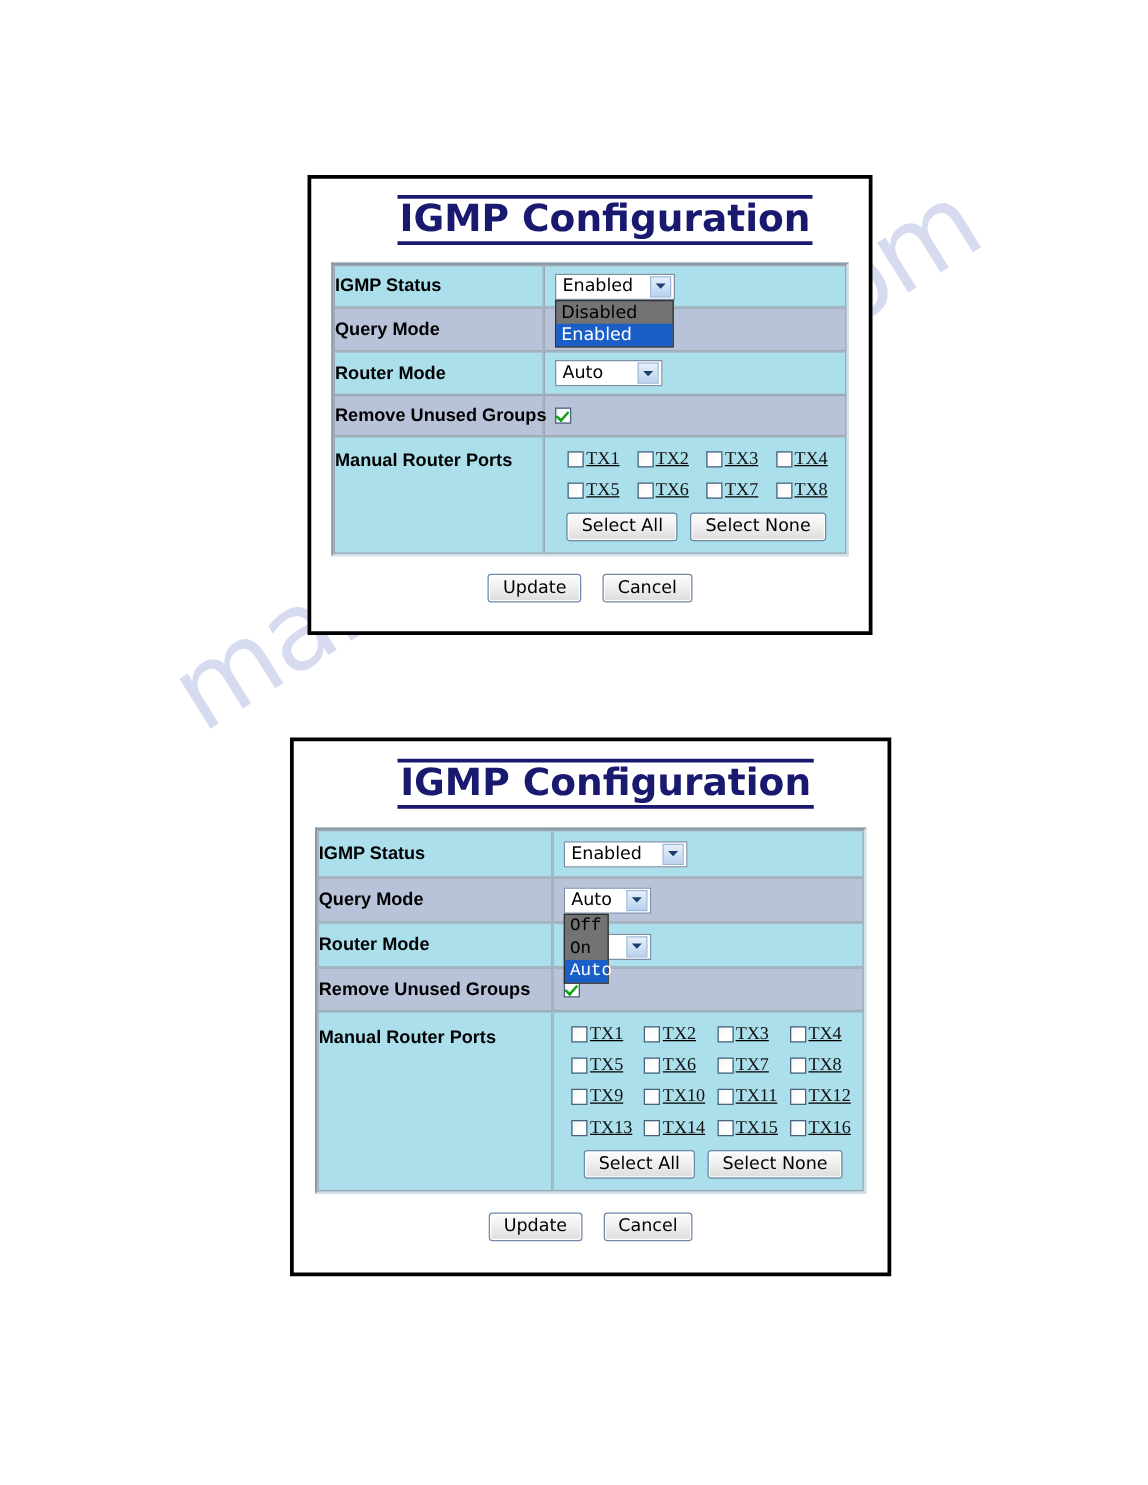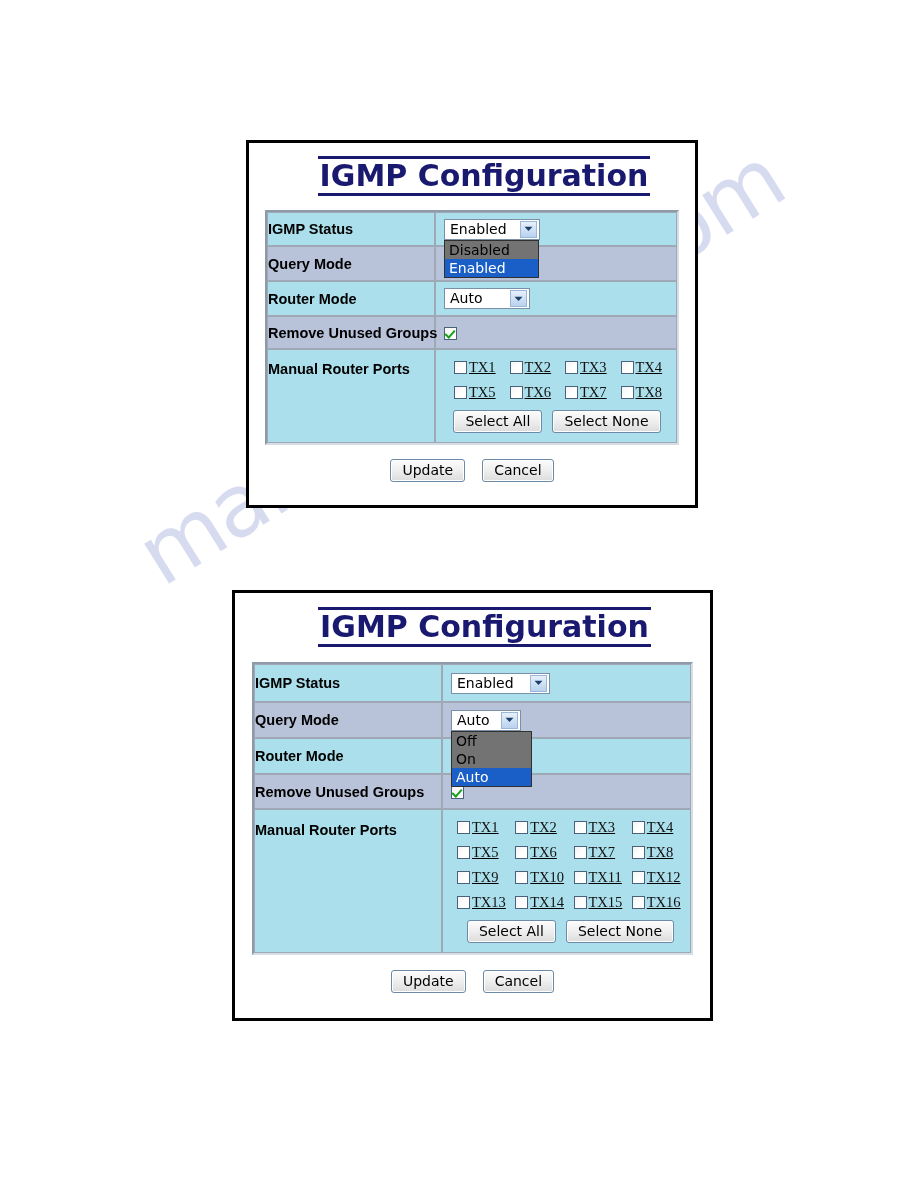--- a/index.html
+++ b/index.html
@@ -374,21 +374,21 @@
             <td class="lbl-cell">Query Mode</td>
             <td class="val-cell val-cell-rel" style="height:34px;">
               <span class="sel sel-auto-2">
                 <span class="sel-text">Auto</span>
                 <span class="sel-arrow">
                   <svg width="9" height="6" viewBox="0 0 9 6">
                       <path d="M0.5 0.8 L4.5 5 L8.5 0.8 Z" fill="#1b3f6b"></path>
                     </svg>
                 </span>
               </span>
-              <div class="dd-list" style="left:8px; top:28px; width:81px;">
+              <div class="dd-list" style="left:8px; top:28px; width:36px;font-family:Liberation Mono, monospace;">
                 <div class="dd-item">Off</div>
                 <div class="dd-item">On</div>
                 <div class="dd-item sel-hl">Auto</div>
               </div>
             </td>
           </tr>
 
           <tr class="row-a">
             <td class="lbl-cell">Router Mode</td>
             <td class="val-cell" style="height:34px;">

